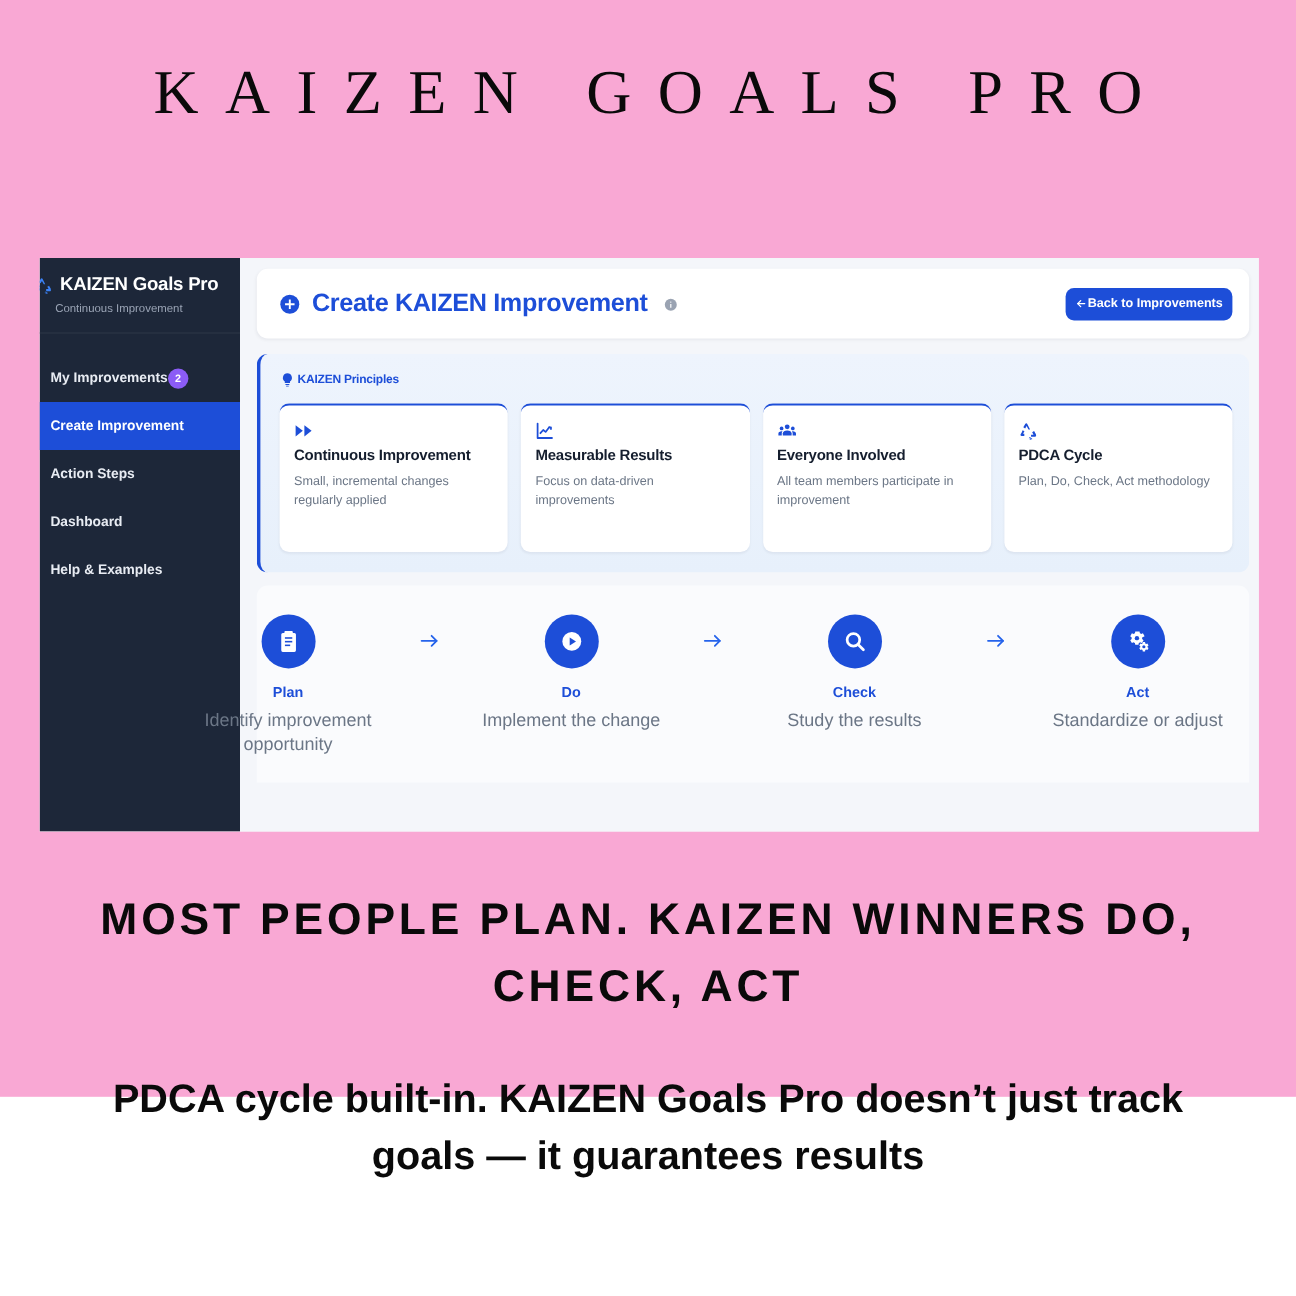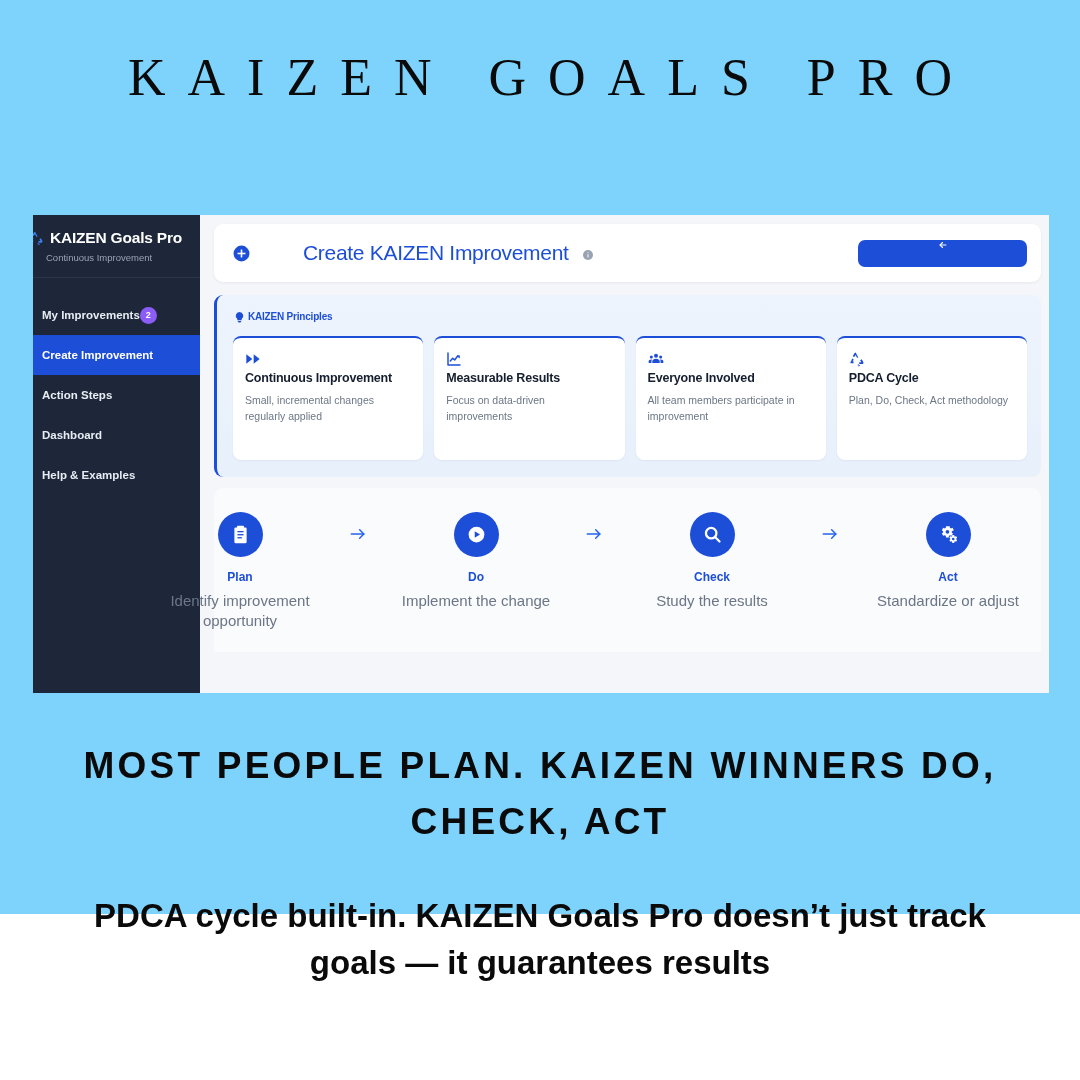--- a/index.html
+++ b/index.html
@@ -9,21 +9,21 @@
     height: 1080px;
     background: #ffffff;
     font-family: "Liberation Sans", sans-serif;
     overflow: hidden;
   }
 
   .page {
     position: relative;
     width: 1080px;
     height: 914px;
-    background: #7dd3fc;
+    background: #f9a8d4;
   }
 
   
   .brand-wordmark {
     position: absolute;
     top: 48px;
     left: 0;
     width: 1080px;
     text-align: center;
     font-family: "Liberation Serif", "DejaVu Serif", serif;
@@ -146,49 +146,47 @@
     gap: 9px;
   }
   .plus-badge {
     width: 19px;
     height: 19px;
     flex: 0 0 19px;
     color: #1d4ed8;
   }
   .header-title {
     font-size: 21px;
-    font-weight: 400;
+    font-weight: 700;
     color: #1d4ed8;
     letter-spacing: -0.3px;
     white-space: nowrap;
-    margin-left: 43px;
   }
   .info-icon {
     width: 12px;
     height: 12px;
     flex: 0 0 12px;
     color: #9aa3b2;
     margin-left: 4px;
   }
   .back-btn {
     background: #1d4ed8;
     color: #ffffff;
     border: none;
     border-radius: 7px;
     height: 27px;
-    padding: 0 28px;
+    padding: 0 8px;
     font-size: 10.5px;
     font-weight: 700;
     font-family: "Liberation Sans", sans-serif;
     display: flex;
     align-items: center;
-    gap: 16px;
+    gap: 0;
     white-space: nowrap;
     cursor: pointer;
-    flex-direction: column;
   }
   .back-arrow {
     width: 10px;
     height: 10px;
     flex: 0 0 10px;
   }
 
   
   .principles-panel {
     margin-top: 13px;

